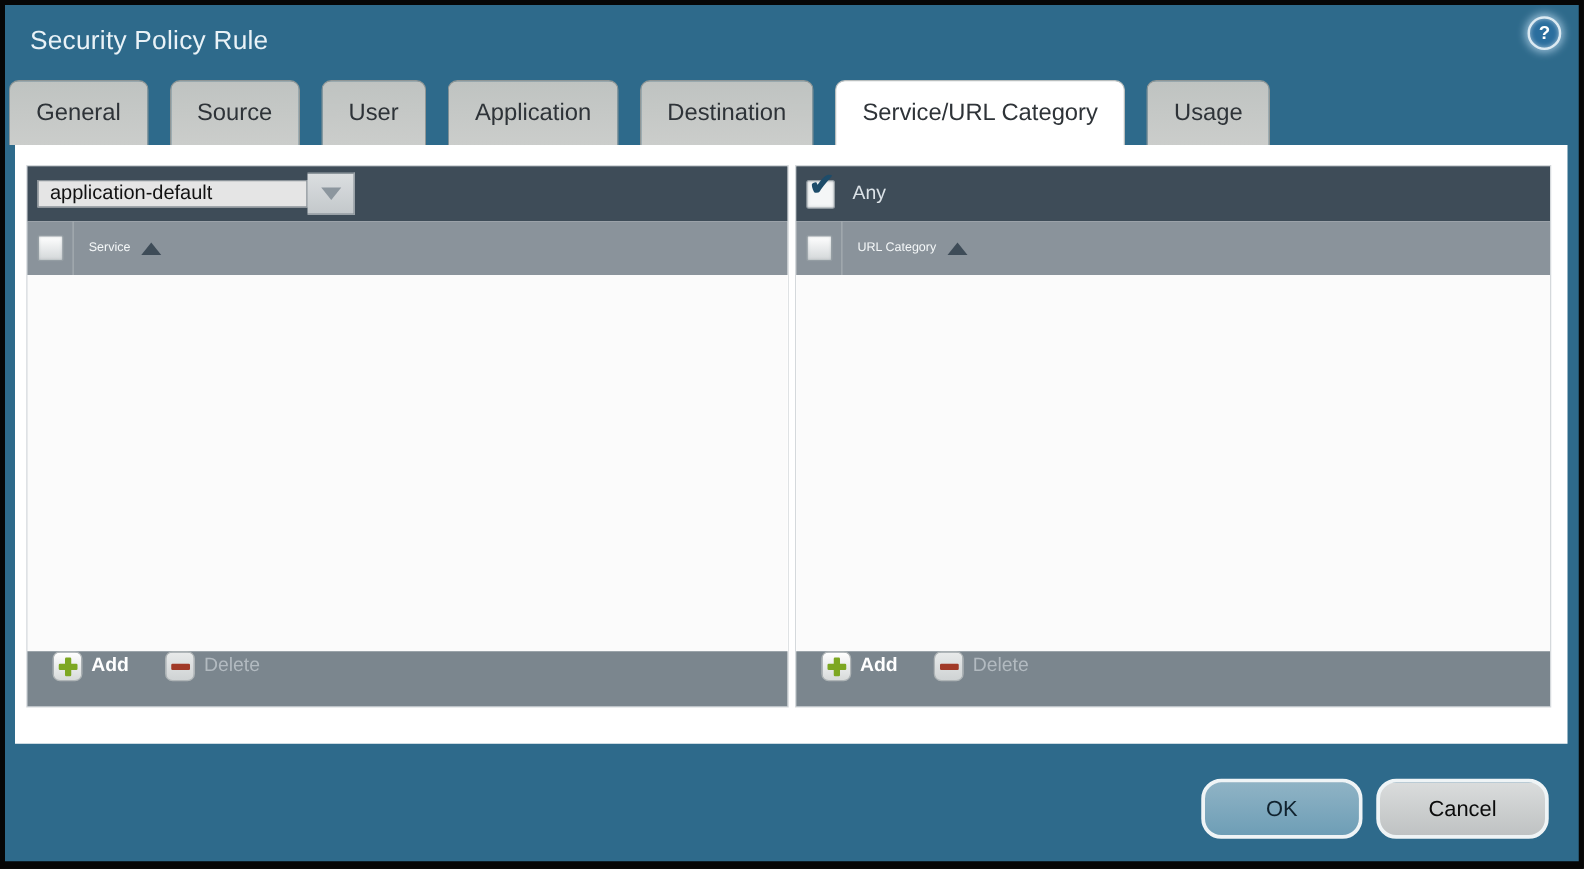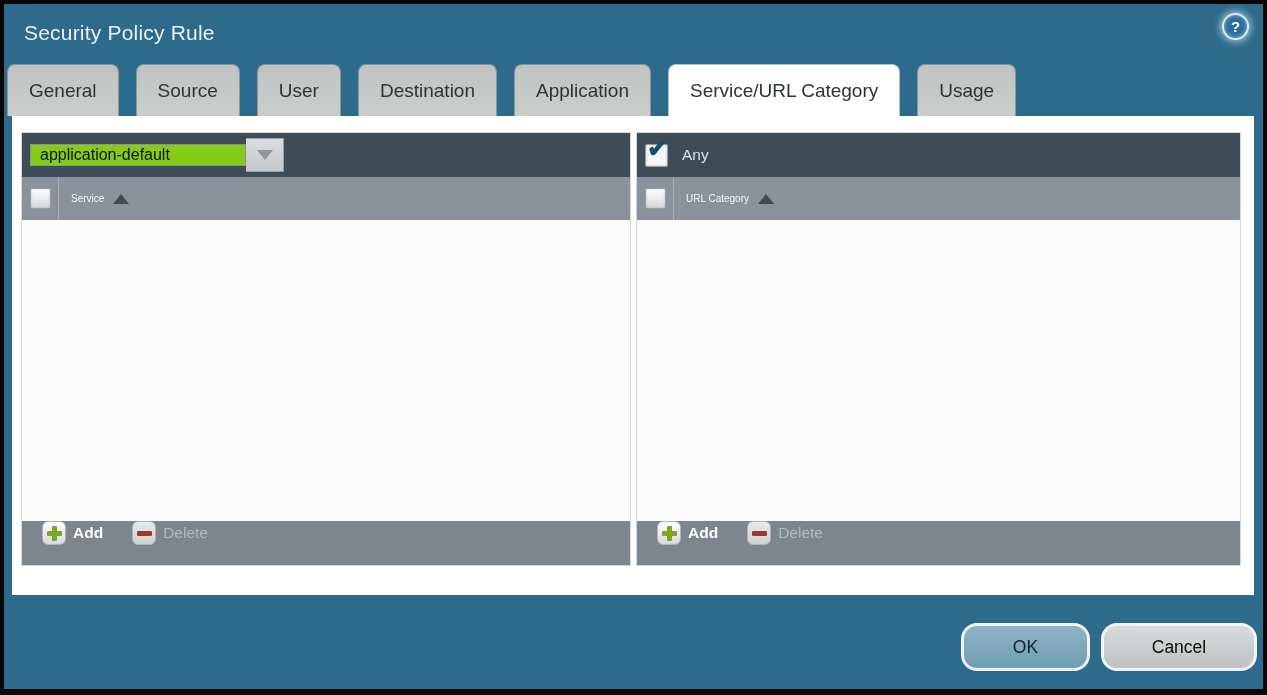--- a/index.html
+++ b/index.html
@@ -27,21 +27,21 @@
          box-shadow:0 0 0 1px rgba(178,186,191,.55);}
   .panel.left{left:10px;width:608px;}
   .panel.right{left:625px;width:603px;}
   .phead{height:44px;background:#3E4C58;display:flex;align-items:center;padding-left:8px;flex:0 0 44px;}
   .colhead{height:43px;background:#8A939B;display:flex;align-items:stretch;flex:0 0 43px;}
   .tbody{flex:1 1 auto;background:#FBFBFB;}
   .pfoot{height:44px;background:#7B868E;display:flex;align-items:flex-start;padding-left:20px;flex:0 0 44px;}
 
   
   .combo{display:flex;align-items:center;cursor:pointer;}
-  .combo-text{width:216px;height:22px;background:#84cc16;border:1px solid #8A9298;
+  .combo-text{width:216px;height:22px;background:#e5e5e5;border:1px solid #8A9298;
               font-size:16px;color:#111;display:flex;align-items:center;padding-left:9px;}
   .combo-btn{width:38px;height:34px;background:linear-gradient(#DBDEE0,#C3C8CB);
              border:1px solid #9AA2A8;border-left:none;display:flex;align-items:center;justify-content:center;}
   .caret-down{width:0;height:0;border-left:8px solid transparent;border-right:8px solid transparent;
               border-top:10px solid #8C969E;}
 
   
   .checkbox{position:relative;width:21px;height:21px;border-radius:2px;cursor:pointer;
             background:linear-gradient(#FFFFFF,#D3D7D9);border:1px solid #949DA3;
             box-shadow:inset 0 0 2px rgba(120,130,136,.5);}
@@ -67,39 +67,39 @@
   .plus{position:relative;width:15px;height:15px;}
   .plus::before{content:"";position:absolute;left:0;top:5px;width:15px;height:5px;background:#7DA722;border-radius:1px;}
   .plus::after{content:"";position:absolute;left:5px;top:0;width:5px;height:15px;background:#7DA722;border-radius:1px;}
   .minus{position:relative;width:15px;height:15px;}
   .minus::before{content:"";position:absolute;left:0;top:5px;width:15px;height:5px;background:#A13A28;border-radius:1px;}
 
   
   .dlg-btn{position:absolute;top:623px;height:48px;border-radius:16px;border:3px solid #EFF4F6;
            font-size:17.5px;color:#10222E;cursor:pointer;display:flex;align-items:center;justify-content:center;}
   .dlg-btn.ok{left:961px;width:129px;background:linear-gradient(#8FB3C5,#6E9EB6);}
-  .dlg-btn.cancel{left:1101px;width:156px;background:linear-gradient(#DADCDC,#BFC2C3);color:#0B0B0B;}
+  .dlg-btn.cancel{left:1101px;width:138px;background:linear-gradient(#DADCDC,#BFC2C3);color:#0B0B0B;}
 </style>
 </head>
 <body>
 
 <div class="stage">
   <div class="teal"></div>
 
   <div class="title">Security Policy Rule</div>
   <div class="help">
     <span>?</span>
   </div>
 
   <div class="tabs">
     <div class="tab">General</div>
     <div class="tab">Source</div>
     <div class="tab">User</div>
+    <div class="tab">Application</div>
     <div class="tab">Destination</div>
-    <div class="tab">Application</div>
     <div class="tab active">Service/URL Category</div>
     <div class="tab">Usage</div>
   </div>
 
   <div class="content">
 
     <section class="panel left">
       <div class="phead">
         <div class="combo">
           <div class="combo-text">application-default</div>

